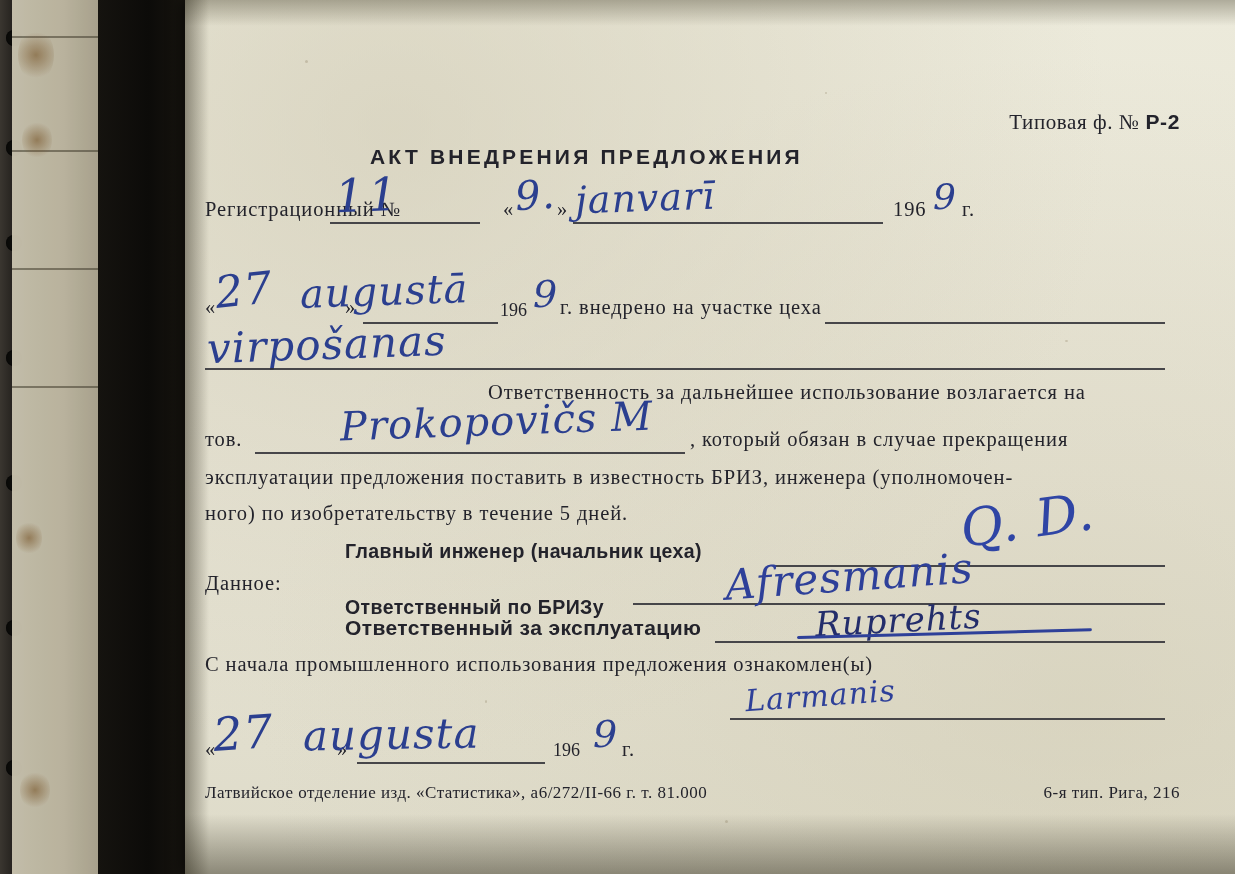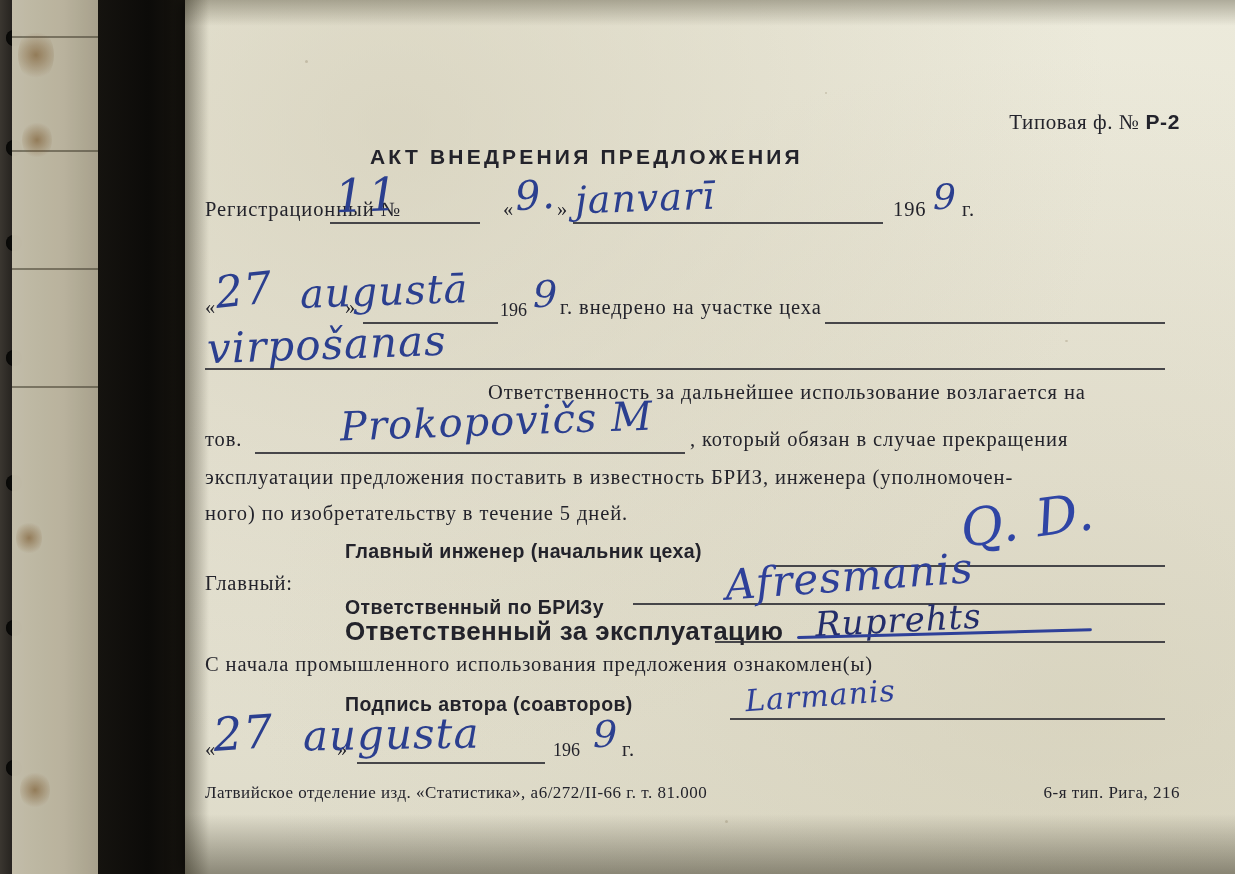--- a/index.html
+++ b/index.html
@@ -141,21 +141,21 @@
 
   .l-body2    { top: 381px; left: 303px; }
   .l-tov      { top: 428px; left: 20px; }
   .l-after-tov{ top: 428px; left: 505px; }
   .l-body3    { top: 466px; left: 20px; }
   .l-body4    { top: 502px; left: 20px; }
 
   .l-sig-label{ top: 572px; left: 20px; }
   .l-chief    { top: 540px; left: 160px; font-family:"Liberation Sans", sans-serif; font-weight:700; font-size:19.5px; letter-spacing:.4px;}
   .l-briz     { top: 578px; left: 160px; font-family:"Liberation Sans", sans-serif; font-weight:700; font-size:19.5px; letter-spacing:.4px;margin-top:18px;}
-  .l-exploit  { top: 616px; left: 160px; font-family:"Liberation Sans", sans-serif; font-weight:700; font-size:26px; letter-spacing:.4px;}
+  .l-exploit  { top: 616px; left: 160px; font-family:"Liberation Sans", sans-serif; font-weight:700; font-size:21px; letter-spacing:.4px;}
   .l-ack      { top: 653px; left: 20px; }
   .l-author   { top: 693px; left: 160px; font-family:"Liberation Sans", sans-serif; font-weight:700; font-size:19.5px; letter-spacing:.4px;}
 
   .l-q5       { top: 738px; left: 20px; }
   .l-q6       { top: 738px; left: 152px; }
   .l-196c     { top: 740px; left: 368px; font-size: 18px; }
   .l-g2       { top: 738px; left: 437px; }
 
   .l-footL    { top: 783px; left: 20px; font-size: 17px; letter-spacing: .5px; }
   .l-footR    { top: 783px; right: 55px; font-size: 17px; letter-spacing: .5px; text-align: right;}
@@ -288,38 +288,37 @@
       <div class="printed ln l-body2">Ответственность за дальнейшее использование возлагается на</div>
 
       <div class="printed ln l-tov">тов.</div>
       <div class="rule" style="left:70px; top:452px; width:430px;"></div>
       <div class="hand h-resp">Prokopovičs M</div>
       <div class="printed ln l-after-tov">, который обязан в случае прекращения</div>
 
       <div class="printed ln l-body3">эксплуатации предложения поставить в известность БРИЗ, инженера (уполномочен-</div>
       <div class="printed ln l-body4">ного) по изобретательству в течение 5 дней.</div>
 
-      <div class="printed ln l-sig-label">Главный:</div>
+      <div class="printed ln l-sig-label">Данное:</div>
 
       <div class="printed l-chief">Главный инженер (начальник цеха)</div>
       <div class="rule thin" style="left:588px; top:565px; width:392px;"></div>
       <div class="hand h-sig1">Q. D.</div>
 
       <div class="printed l-briz">Ответственный по БРИЗу</div>
       <div class="rule thin" style="left:448px; top:603px; width:532px;"></div>
       <div class="hand h-sig2">Afresmanis</div>
 
       <div class="printed l-exploit">Ответственный за эксплуатацию</div>
       <div class="rule thin" style="left:530px; top:641px; width:450px;"></div>
       <div class="hand h-sig3">Ruprehts</div>
       <div class="strike" style="left:612px; top:636px; width:295px; transform: rotate(-1.5deg);"></div>
 
       <div class="printed ln l-ack">С начала промышленного использования предложения ознакомлен(ы)</div>
 
-      <div class="printed l-author">Подпись автора (соавторов)</div>
       <div class="rule thin" style="left:545px; top:718px; width:435px;"></div>
       <div class="hand h-sig4">Larmanis</div>
 
       <div class="printed ln l-q5">«</div>
       <div class="hand h-day3">27</div>
       <div class="printed ln l-q6">»</div>
       <div class="hand h-month3">augusta</div>
       <div class="rule" style="left:172px; top:762px; width:188px;"></div>
       <div class="printed l-196c">196</div>
       <div class="hand h-year3">9</div>

